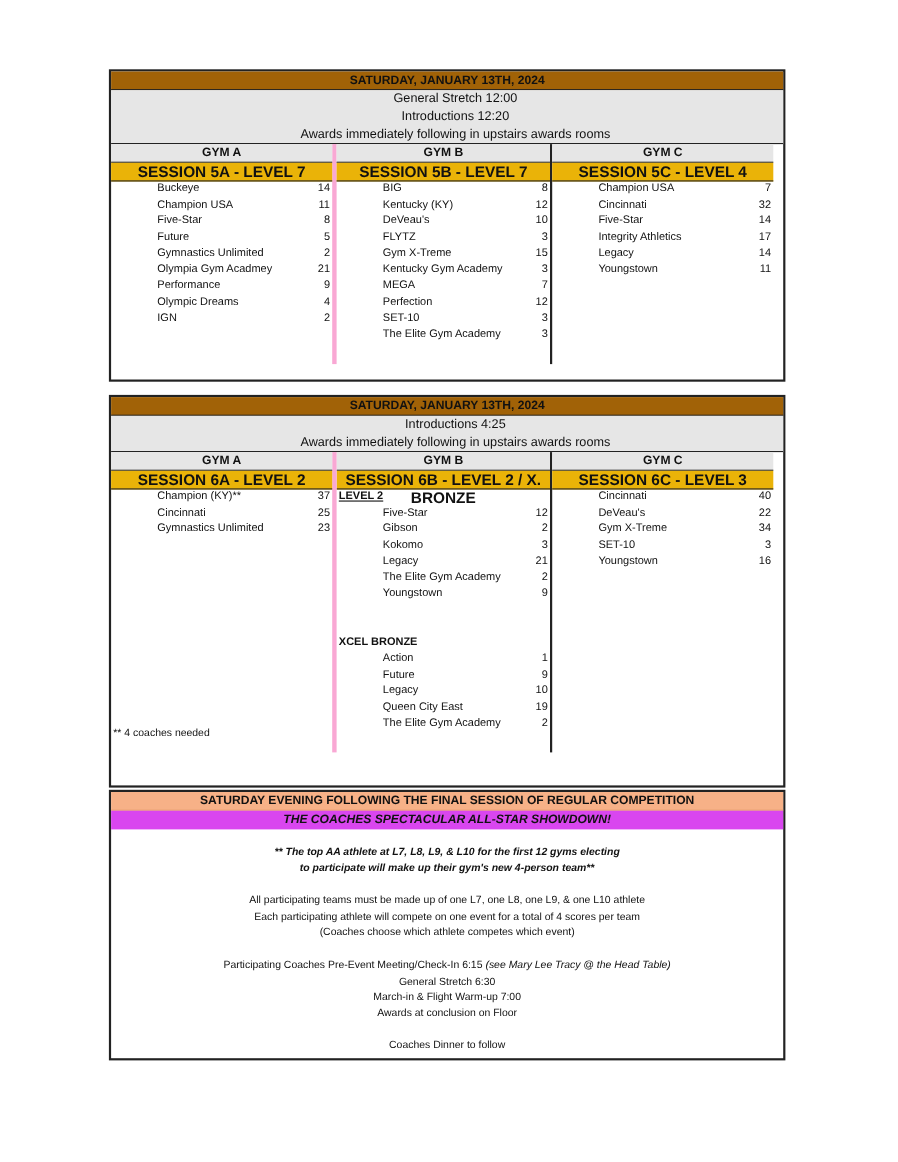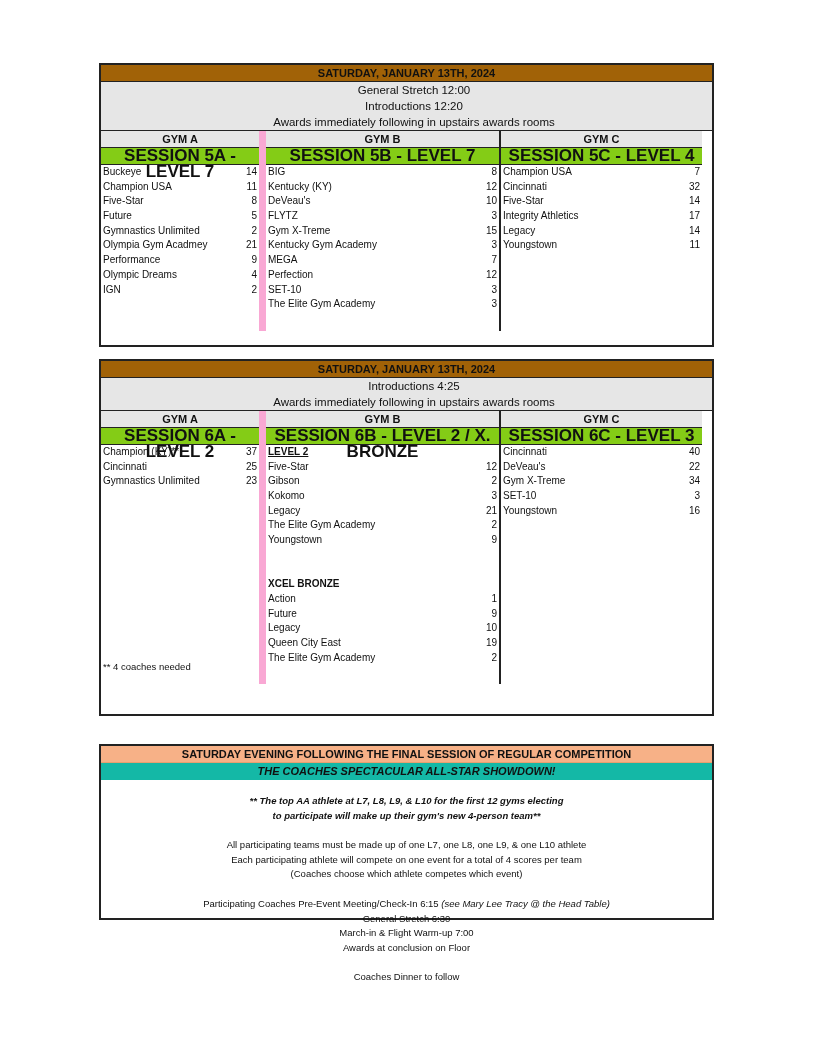--- a/index.html
+++ b/index.html
@@ -3,34 +3,34 @@
 <meta charset="utf-8">
 <style>
   html, body { margin: 0; padding: 0; background: #ffffff; }
   body { width: 816px; height: 1056px; position: relative; font-family: "Liberation Sans", sans-serif; color: #111; }
   .block { position: absolute; left: 99px; width: 615px; border: 2px solid #222; box-sizing: border-box; background: #fff; }
   .title-row { background: #a16207; text-align: center; font-weight: bold; font-size: 11px; height: 16px; line-height: 16px; border-bottom: 1.5px solid #222; }
   .info { background: #e6e6e6; text-align: center; font-size: 11.5px; border-bottom: 1.5px solid #222; padding-left: 15px; }
   .info div { height: 16px; line-height: 16px; }
   .cols { display: flex; }
   .col { flex: 0 0 auto; box-sizing: border-box; }
-  .col.a { width: 165px; border-right: 7px solid #f9a8d4; }
-  .col.b { width: 235px; border-right: 2px solid #222; }
+  .col.a { width: 205px; border-right: 4px solid #f9a8d4; }
+  .col.b { width: 196px; border-right: 2px solid #222; }
   .col.c { width: 201px; }
   .gym { background: #e6e6e6; text-align: center; font-weight: bold; font-size: 11px; height: 16px; line-height: 16px; border-bottom: 1.5px solid #222; }
-  .session { background: #84cc16; text-align: center; font-weight: bold; font-size: 17px; height: 16px; line-height: 16px; border-bottom: 1.5px solid #222; }
-  .rows { position: relative; }
+  .session { background: #eab308; text-align: center; font-weight: bold; font-size: 14px; height: 16px; line-height: 16px; border-bottom: 1.5px solid #222; }
+  .rows { position: relative; padding-left: 40px; }
   .row { display: flex; justify-content: space-between; font-size: 10px; height: 14.7px; line-height: 14.7px; padding: 0 2px; }
   .row .cnt { text-align: right; }
   .sub { font-weight: bold; font-size: 10px; height: 14.7px; line-height: 14.7px; padding: 0 2px; }
   .sub.u { text-decoration: underline; }
   .spacer { height: 14.7px; }
   .note { position: absolute; left: 2px; font-size: 9.5px; }
   .ev-h1 { background: #f7b187; text-align: center; font-weight: bold; font-size: 11px; height: 16px; line-height: 16px; border-bottom: 1px solid #e8a070; }
-  .ev-h2 { background: #14b8a6; text-align: center; font-weight: bold; font-style: italic; font-size: 11px; height: 17px; line-height: 17px; }
+  .ev-h2 { background: #d946ef; text-align: center; font-weight: bold; font-style: italic; font-size: 11px; height: 17px; line-height: 17px; }
   .ev-body { text-align: center; font-size: 9.5px; padding-top: 14px; }
   .ev-body .ln { height: 14.7px; line-height: 14.7px; }
   .ev-body .it { font-style: italic; font-weight: bold; }
   .ev-body .gap { height: 14.7px; }
   .ital { font-style: italic; margin-top: 16px; }
 </style>
 </head>
 <body>
 
 <div class="block" style="top:63px; height:284px;">
@@ -266,21 +266,21 @@
           </div>
           <div class="row">
             <span>Youngstown</span>
             <span class="cnt">16</span>
           </div>
         </div>
     </div>
   </div>
 </div>
 
-<div class="block" style="top:744px; height:176px;">
+<div class="block" style="top:718px; height:246px;">
   <div class="ev-h1">SATURDAY EVENING FOLLOWING THE FINAL SESSION OF REGULAR COMPETITION</div>
   <div class="ev-h2">THE COACHES SPECTACULAR ALL-STAR SHOWDOWN!</div>
   <div class="ev-body">
     <div class="ln it">** The top AA athlete at L7, L8, L9, &amp; L10 for the first 12 gyms electing</div>
     <div class="ln it">to participate will make up their gym's new 4-person team**</div>
     <div class="gap"></div>
     <div class="ln">All participating teams must be made up of one L7, one L8, one L9, &amp; one L10 athlete</div>
     <div class="ln">Each participating athlete will compete on one event for a total of 4 scores per team</div>
     <div class="ln">(Coaches choose which athlete competes which event)</div>
     <div class="gap"></div>

